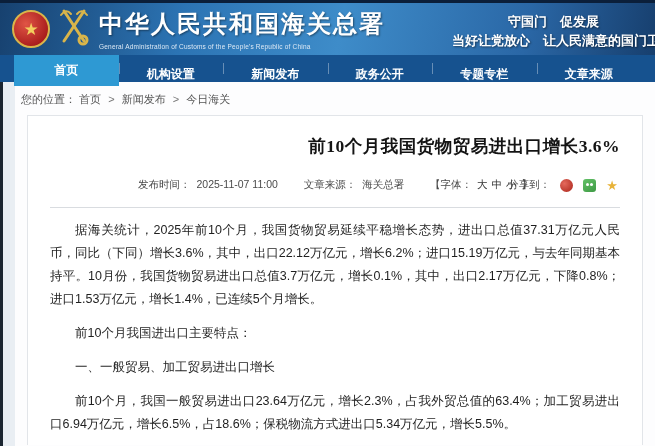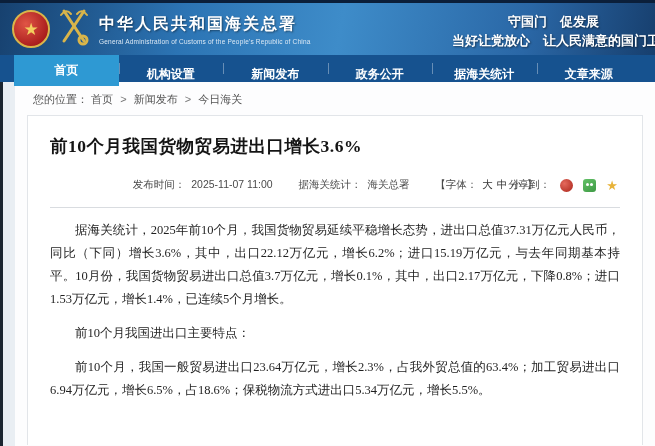--- a/index.html
+++ b/index.html
@@ -18,21 +18,21 @@
   }
   .emblem {
     width: 38px; height: 38px; border-radius: 50%; margin-left: 12px; flex: 0 0 auto;
     background: radial-gradient(circle at 35% 35%, #e05545, #a81c1c 75%);
     border: 2px solid #d9b54a; display: flex; align-items: center; justify-content: center;
     color: #f3cf5e; font-size: 17px; line-height: 1;
   }
   .customs-key { margin-left: 7px; flex: 0 0 auto; }
   .org-names { margin-left: 8px; flex: 0 0 auto; }
   .org-cn {
-    font-family: Liberation Mono, monospace; font-weight: bold; font-size: 16px;
+    font-family: Liberation Mono, monospace; font-weight: bold; font-size: 24px;
     color: #ffffff; letter-spacing: 2px; text-shadow: 1px 1px 2px rgba(0,0,0,.45);
     white-space: nowrap;
   }
   .org-en { font-size: 6.5px; color: #dce9f5; margin-top: 3px; white-space: nowrap; letter-spacing: .2px; }
   .slogans {
     position: absolute; left: 452px; top: 9px; width: 260px;
     color: #ffffff; font-family: "Liberation Serif", serif; font-weight: bold;
     font-size: 13px; line-height: 19px; text-shadow: 1px 1px 2px rgba(0,0,0,.5);
   }
   .slogan-1 { margin-left: 56px; white-space: nowrap; }
@@ -55,31 +55,31 @@
   .nav-item.active { background: #2e99d3; height: 31px; z-index: 4; }
   .nav-item.active::before { display: none; }
 
   
   .content {
     height: 364px; background: #e9eef3; border-left: 3px solid #1b2530;
     padding-left: 12px; position: relative;
   }
   .content-inner { background: #fdfdfe; height: 100%; padding-top: 7px; }
 
-  .breadcrumb { font-size: 11px; color: #555; padding: 3px 0 6px 18px; }
+  .breadcrumb { font-size: 11px; color: #555; padding: 3px 0 6px 6px; }
   .breadcrumb .crumb-link { color: #555; cursor: pointer; }
   .breadcrumb .sep { margin: 0 4px; color: #777; }
 
   
   .card {
     margin: 2px 12px 0 12px; background: #ffffff; border: 1px solid #e2e5e9;
     border-bottom: none; padding: 14px 22px 0 22px; height: 330px;
   }
   .article-title {
-    text-align: left; font-family: "Liberation Serif", serif; font-weight: bold;
+    text-align: right; font-family: "Liberation Serif", serif; font-weight: bold;
     font-size: 17.5px; color: #141414; margin: 4px 0 20px 0; letter-spacing: .5px;
   }
   .meta-row { position: relative; text-align: center; font-size: 10.5px; color: #4a4a4a; height: 16px; }
   .meta-row .m { margin: 14px 3px; }
   .meta-gap { display: inline-block; width: 14px; }
   .font-size-opt { margin: 0 2px; cursor: pointer; color: #333; }
   .share-box { position: absolute; right: 2px; top: 0; display: flex; align-items: center; gap: 10px; }
   .share-label { font-size: 10.5px; color: #4a4a4a; }
   .icon-weibo {
     width: 13px; height: 13px; border-radius: 50%; cursor: pointer;
@@ -91,21 +91,21 @@
   }
   .icon-wechat::after {
     content: ""; position: absolute; left: 3px; top: 4px; width: 3px; height: 3px;
     border-radius: 50%; background: #fff; box-shadow: 4px 0 0 #fff;
   }
   .icon-star { color: #e8b339; font-size: 13px; line-height: 13px; cursor: pointer; }
 
   .divider { border-bottom: 1px solid #d9dce0; margin-top: 13px; }
 
   .article-body {
-    margin-top: 8px; font-family: Liberation Serif, serif;
+    margin-top: 8px; font-family: Liberation Sans, sans-serif;
     font-size: 12.5px; color: #1f1f1f; line-height: 23px;
   }
   .article-body p { text-indent: 2em; margin: 11px 0; text-align: justify; }
 </style>
 </head>
 <body>
 
 <div class="page">
 
   <div class="top-strip"></div>
@@ -131,21 +131,21 @@
       <div class="slogan-1">守国门　促发展</div>
       <div class="slogan-2">当好让党放心　让人民满意的国门卫士</div>
     </div>
   </div>
 
   <div class="nav">
     <div class="nav-item active">首页</div>
     <div class="nav-item">机构设置</div>
     <div class="nav-item">新闻发布</div>
     <div class="nav-item">政务公开</div>
-    <div class="nav-item">据海关统计</div>
+    <div class="nav-item">专题专栏</div>
     <div class="nav-item">文章来源</div>
   </div>
 
   <div class="content">
     <div class="content-inner">
 
       <div class="breadcrumb">
         <span>您的位置：</span>
         <span class="crumb-link">首页</span>
         <span class="sep">&gt;</span>
@@ -154,37 +154,38 @@
         <span class="crumb-link">今日海关</span>
       </div>
 
       <div class="card">
 
         <div class="article-title">前10个月我国货物贸易进出口增长3.6%</div>
 
         <div class="meta-row">
           <span class="m">发布时间：</span><span class="m">2025-11-07 11:00</span>
           <span class="meta-gap"></span>
-          <span class="m">据海关统计：</span><span class="m">海关总署</span>
+          <span class="m">文章来源：</span><span class="m">海关总署</span>
           <span class="meta-gap"></span>
           <span class="m">【字体：</span><span class="font-size-opt">大</span><span class="font-size-opt">中</span><span class="font-size-opt">小</span><span class="m">】</span>
 
           <span class="share-box">
             <span class="share-label">分享到：</span>
             <span class="icon-weibo"></span>
             <span class="icon-wechat"></span>
             <span class="icon-star">★</span>
           </span>
         </div>
 
         <div class="divider"></div>
 
         <div class="article-body">
           <p>据海关统计，2025年前10个月，我国货物贸易延续平稳增长态势，进出口总值37.31万亿元人民币，同比（下同）增长3.6%，其中，出口22.12万亿元，增长6.2%；进口15.19万亿元，与去年同期基本持平。10月份，我国货物贸易进出口总值3.7万亿元，增长0.1%，其中，出口2.17万亿元，下降0.8%；进口1.53万亿元，增长1.4%，已连续5个月增长。</p>
           <p>前10个月我国进出口主要特点：</p>
+          <p>一、一般贸易、加工贸易进出口增长</p>
           <p>前10个月，我国一般贸易进出口23.64万亿元，增长2.3%，占我外贸总值的63.4%；加工贸易进出口6.94万亿元，增长6.5%，占18.6%；保税物流方式进出口5.34万亿元，增长5.5%。</p>
 
         </div>
 
       </div>
     </div>
   </div>
 
 </div>
 

